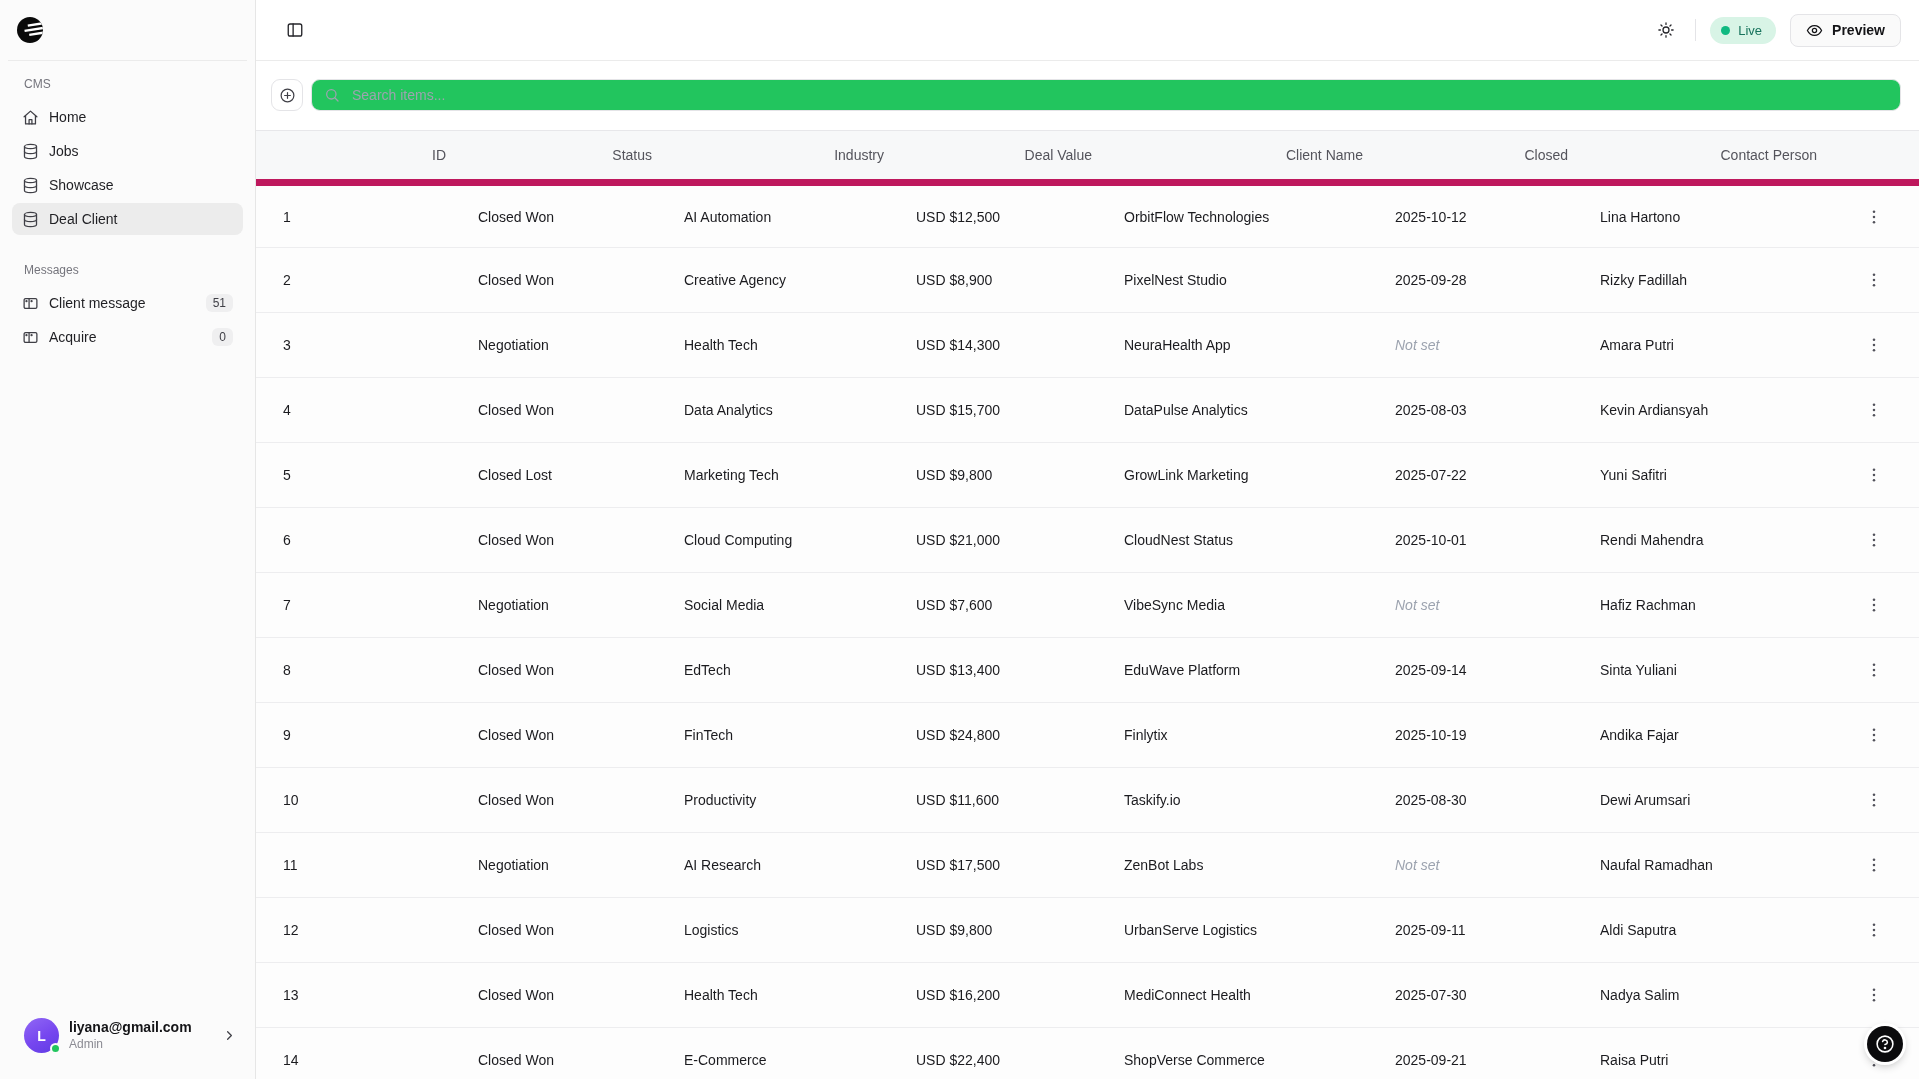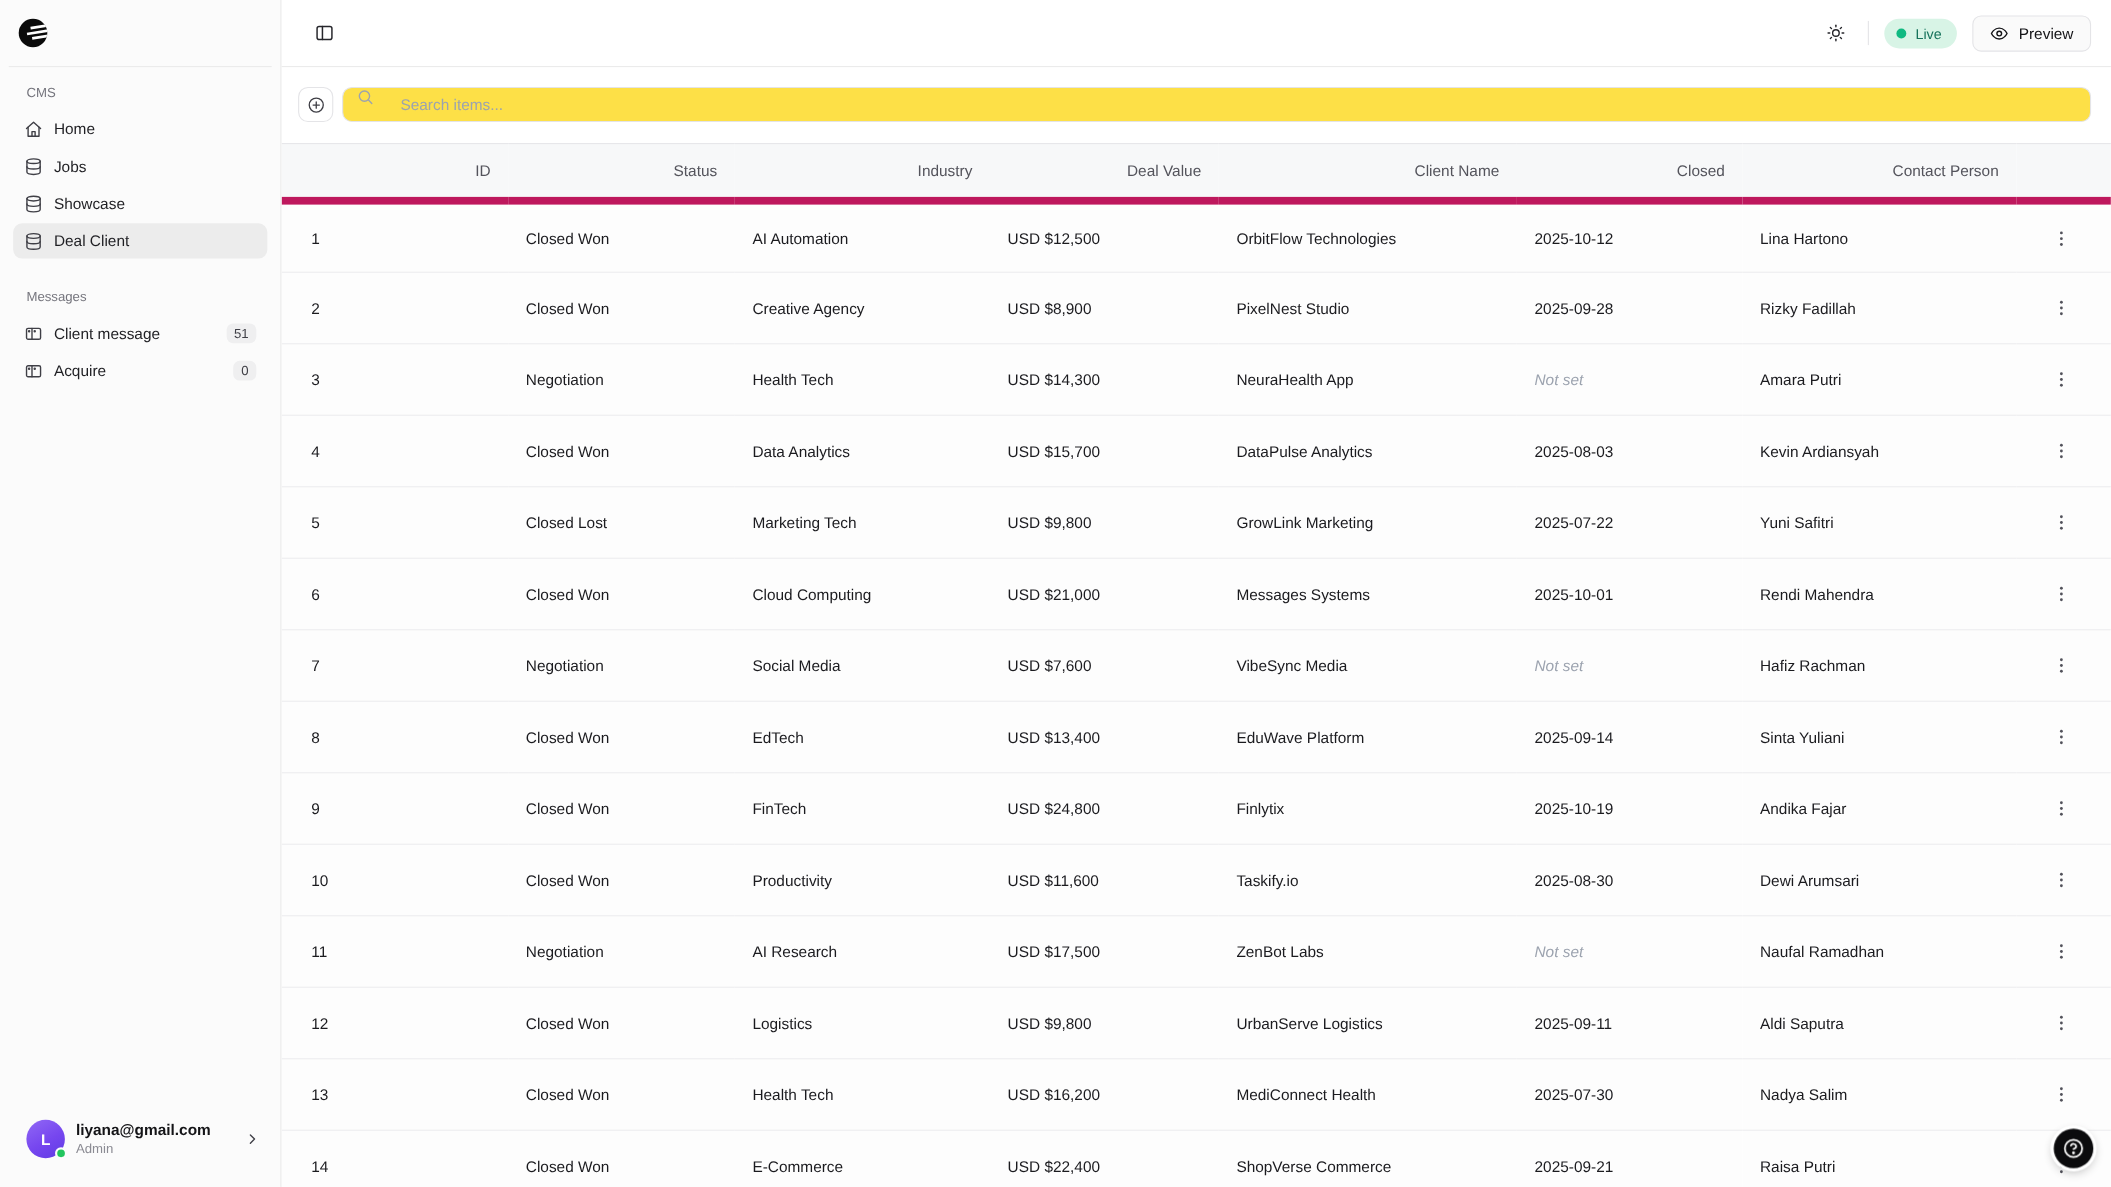--- a/index.html
+++ b/index.html
@@ -40,29 +40,29 @@
   .topbar { height:61px; min-height:61px; border-bottom:1px solid #ebebeb; display:flex;
     align-items:center; justify-content:space-between; padding:0 18px 0 24px;gap:44px; }
   .icon-btn { background:none; border:none; cursor:pointer; width:30px; height:30px;
     display:flex; align-items:center; justify-content:center; color:#26262b; border-radius:6px; }
   .topbar-right { display:flex; align-items:center; gap:14px; }
   .vdiv { width:1px; height:22px; background:#e4e4e7; }
   .live-badge { display:flex; align-items:center; gap:8px; background:#d8f4e6;
     border-radius:999px; padding:6px 14px 6px 11px; font-size:13px; font-weight:500; color:#17735c; }
   .live-dot { width:9px; height:9px; border-radius:50%; background:#10b981; }
   .preview-btn { display:flex; align-items:center; gap:9px; background:#fafafa;
-    border:1px solid #e4e4e7; border-radius:8px; padding:7px 15px; font-size:14px; font-weight:400;
+    border:1px solid #e4e4e7; border-radius:8px; padding:7px 15px; font-size:14px; font-weight:700;
     color:#141417; cursor:pointer; font-family:inherit; }
 
   
   .search-row { display:flex; align-items:center; gap:8px; padding:18px 18px 19px 15px; }
   .add-btn { width:32px; height:32px; min-width:32px; background:#fff; border:1px solid #e4e4e7;
     border-radius:9px; display:flex; align-items:center; justify-content:center; cursor:pointer; color:#3f3f46; }
-  .search-box { flex:1; height:32px; border:1px solid #e4e4e7; border-radius:9px; background:#fde047;
-    display:flex; padding:0 12px; gap:24px; }
+  .search-box { flex:1; height:32px; border:1px solid #e4e4e7; border-radius:9px; background:#22c55e;
+    display:flex; align-items:center; padding:0 12px; gap:12px; }
   .search-box svg { color:#9ca3af; }
   .search-box input { border:none; outline:none; flex:1; font-size:14px; font-family:inherit;
     color:#18181b; background:transparent; }
   .search-box input::placeholder { color:#9ca3af; }
 
   
   .table-wrap { flex:1; overflow:hidden; }
   table { width:100%; border-collapse:collapse; table-layout:fixed; }
   thead th { height:52px; background:#f7f8f9; border-top:1px solid #e7e7ea; border-bottom:7px solid #be185d;
     font-size:14px; font-weight:500; color:#54545c; text-align:right; padding:0 16px; }
@@ -368,21 +368,21 @@
                       <circle cx="12" cy="19" r="1.7"></circle>
                     </svg>
                   </span>
                 </button></td>
             </tr>
             <tr>
               <td>6</td>
               <td>Closed Won</td>
               <td>Cloud Computing</td>
               <td>USD $21,000</td>
-              <td>Messages Systems</td>
+              <td>CloudNest Status</td>
               <td>2025-10-01</td>
               <td>Rendi Mahendra</td>
               <td class="row-actions"><button class="kebab-btn">
                   <span style="display: flex;">
                     <svg width="18" height="18" viewBox="0 0 24 24" fill="currentColor">
                       <circle cx="12" cy="5" r="1.7"></circle>
                       <circle cx="12" cy="12" r="1.7"></circle>
                       <circle cx="12" cy="19" r="1.7"></circle>
                     </svg>
                   </span>

